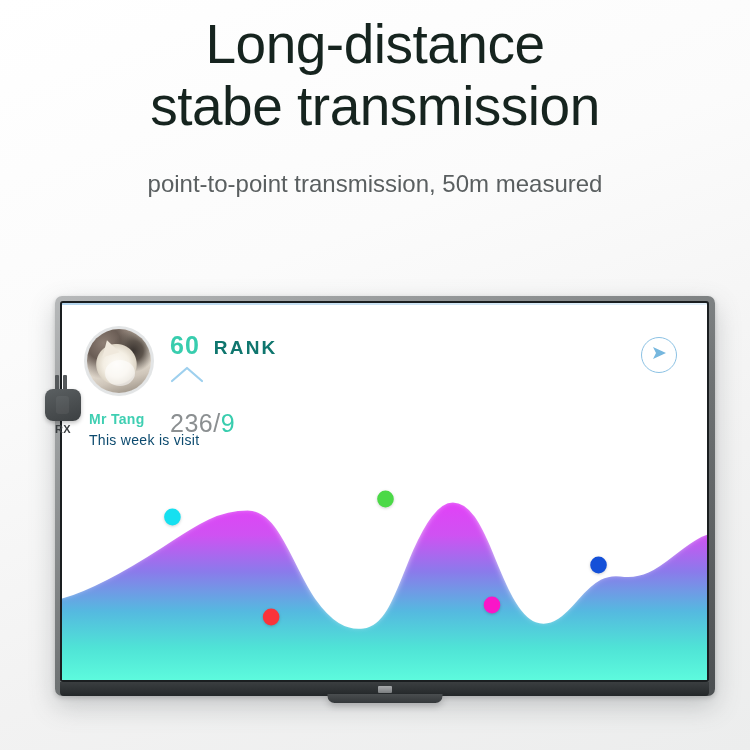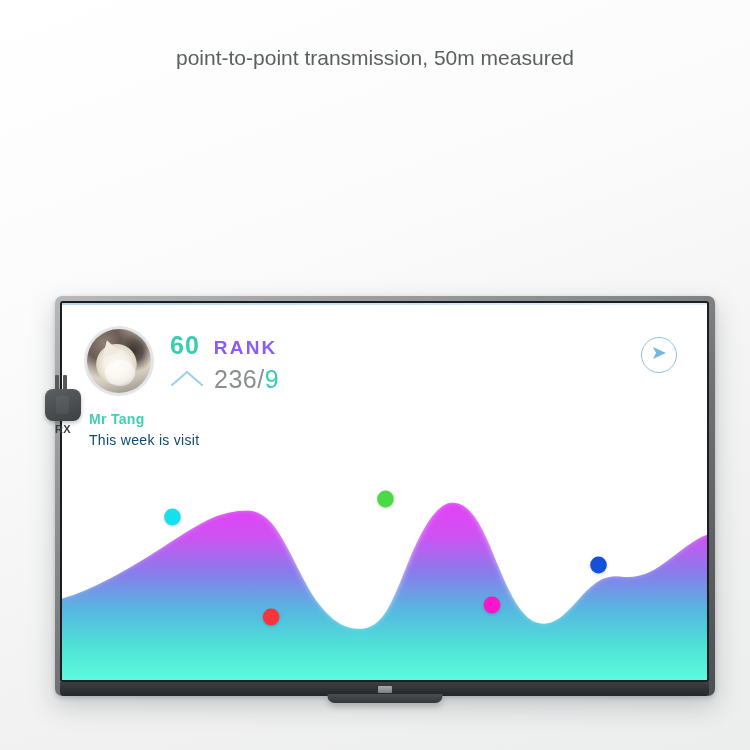--- a/index.html
+++ b/index.html
@@ -16,21 +16,21 @@
   .hero-title {
     font-size:55px;
     line-height:1.12;
     font-weight:400;
     color:#16241f;
     letter-spacing:-0.5px;
   }
   .hero-title span { display:block; }
   .hero-sub {
     margin-top:28px;
-    font-size:21px;
+    font-size:24px;
     line-height:1.55;
     color:#5a5f60;
     font-weight:400;
   }
   .hero-sub span { display:block; }
 
   
   .tv-wrap { position:absolute; left:55px; top:296px; width:660px; height:400px; }
   .tv-body {
     position:absolute; inset:0;
@@ -117,23 +117,23 @@
     width:0;height:0;border-left:9px solid transparent;border-right:9px solid transparent;
     border-bottom:15px solid #f0e9dd; transform:rotate(-16deg);
   }
   .avatar::after{ 
     content:""; position:absolute; left:18px; top:31px; width:30px; height:26px;
     border-radius:50%; background:rgba(255,255,255,.55);
   }
 
   .stat-row { position:absolute; left:108px; top:28px; display:flex; align-items:baseline; gap:14px; }
   .stat-num { font-size:25px; font-weight:700; color:#38cdae; letter-spacing:1px; }
-  .stat-rank { font-size:19px; font-weight:700; color:#8b5cf6; letter-spacing:2.2px; }
-
-  .sub-row { position:absolute; left:108px; top:62px; display:flex; align-items:center; gap:10px; }
+  .stat-rank { font-size:19px; font-weight:700; color:#0f766e; letter-spacing:2.2px; }
+
+  .sub-row { position:absolute; left:108px; top:62px; display:flex; align-items:flex-start; gap:22px;flex-direction:column; }
   .caret { display:block; }
   .score { font-size:25px; color:#8b8f91; font-weight:400; letter-spacing:.5px; }
   .score b { color:#38cdae; font-weight:400; }
 
   .uname { position:absolute; left:27px; top:108px; font-size:14px; font-weight:700; color:#3fcfb2; letter-spacing:.3px;text-align:right; }
   .utext { position:absolute; left:27px; top:129px; font-size:14px; color:#0c4a6e; letter-spacing:.3px; }
 
   .send-btn {
     position:absolute; right:30px; top:34px;
     width:36px; height:36px; border-radius:50%;
@@ -145,20 +145,24 @@
   
   .chart { position:absolute; left:0; right:0; bottom:0; height:235px; }
   .chart svg { display:block; width:100%; height:100%; }
 
   .dot { filter:drop-shadow(0 1px 1.5px rgba(0,0,0,.18)); }
 </style>
 </head>
 <body>
 
 <div class="hero">
+  <h1 class="hero-title">
+    <span>Long-distance</span>
+    <span>stabe transmission</span>
+  </h1>
   <p class="hero-sub">
     <span>point-to-point transmission, 50m measured</span>
   </p>
 </div>
 
 <div class="tv-wrap">
   <div class="tv-body">
 
     <div class="tv-inner">
       <div class="screen">

